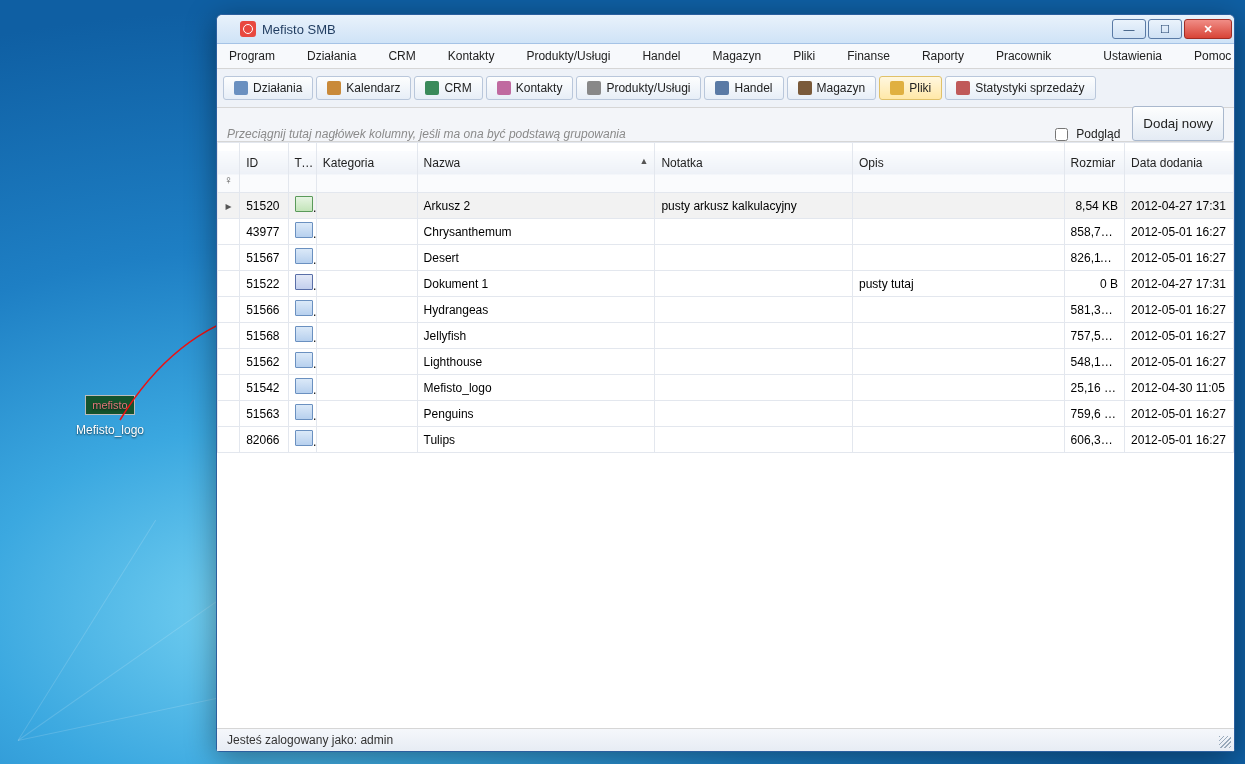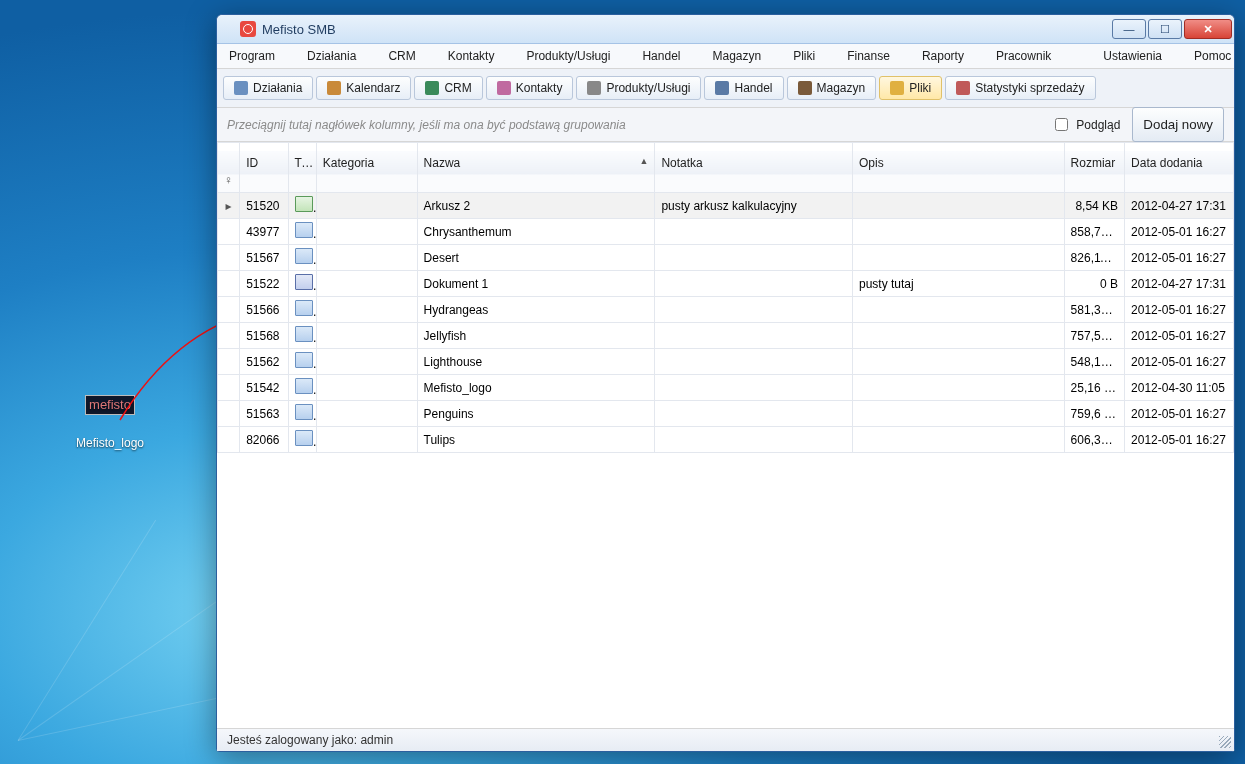--- a/index.html
+++ b/index.html
@@ -4,40 +4,40 @@
 <style>
   html,body{margin:0;padding:0;width:1245px;height:764px;font-family:"Segoe UI",Tahoma,sans-serif;font-size:12px;overflow:hidden}
   body{background:radial-gradient(ellipse 900px 600px at 20% 80%,#74d0f1 0%,#3ba8e0 30%,#1e7fc4 60%,#0f5fa3 100%)}
   
   .ray{position:absolute;background:rgba(255,255,255,.15);transform-origin:left center;pointer-events:none}
   .r1{left:18px;top:740px;width:260px;height:1px;transform:rotate(-35deg)}
   .r2{left:18px;top:740px;width:320px;height:1px;transform:rotate(-12deg)}
   .r3{left:18px;top:740px;width:260px;height:1px;transform:rotate(-58deg)}
   
   .desk-icon{position:absolute;left:75px;top:395px;width:70px;text-align:center;color:#fff;text-shadow:0 1px 2px rgba(0,0,0,.7);cursor:pointer}
-  .desk-icon .box{width:48px;height:18px;margin:0 auto 21px;background:#0f172a;border:1px solid #bbb;color:#d77;font-size:13px;line-height:18px}
+  .desk-icon .box{width:48px;height:18px;margin:0 auto 8px;background:#14532d;border:1px solid #bbb;color:#d77;font-size:11px;line-height:18px}
   
   .arrow{position:absolute;left:110px;top:270px;width:370px;height:160px;pointer-events:none}
   
   .window{position:absolute;left:216px;top:14px;width:1017px;height:736px;background:#fff;border:1px solid #2b5f9e;border-radius:6px 6px 3px 3px;box-shadow:0 6px 30px rgba(0,0,0,.4);display:flex;flex-direction:column}
   .titlebar{height:28px;background:linear-gradient(#e9f2fb,#cfe3f7);border-bottom:1px solid #a5c3e6;border-radius:6px 6px 0 0;display:flex;align-items:center;padding:0 2px 0 23px;color:#1f3b5f}
   .titlebar .ico{width:16px;height:16px;background:#e8483f;border-radius:3px;margin-right:6px;position:relative}
   .titlebar .ico::after{content:"";position:absolute;inset:3px;border:1.5px solid #fff;border-radius:50%}
   .titlebar .ttl{flex:1;font-size:13px}
   .winbtns{display:flex;gap:2px}
   .winbtn{width:32px;height:18px;border:1px solid #5a7aa5;border-radius:3px;background:linear-gradient(#eaf3fc,#cfe1f4);display:flex;align-items:center;justify-content:center;color:#20416c;font-size:11px;cursor:pointer}
   .winbtn.close{width:46px;background:linear-gradient(#f08d86,#d84437);color:#fff;border-color:#a12c24;font-weight:700}
   .menubar{height:24px;display:flex;align-items:center;padding:0 4px;gap:16px;border-bottom:1px solid #d6d6d6;background:#f7f9fc}
   .menubar span{padding:3px 8px;cursor:pointer;border-radius:2px;color:#222}
   .menubar .sep{width:1px;height:14px;background:#ccc;padding:0;margin:0 2px}
   .toolbar{height:32px;display:flex;align-items:center;padding:3px 6px;gap:3px;border-bottom:1px solid #d6d6d6;background:#eef2f8}
   .tbtn{display:flex;align-items:center;gap:5px;padding:4px 10px;border:1px solid #b9c7db;border-radius:3px;background:linear-gradient(#fdfefe,#e7eef7);cursor:pointer;color:#222}
   .tbtn.active{background:linear-gradient(#fff7df,#ffe8a8);border-color:#e0c169}
   .tbtn .ti{width:14px;height:14px}
-  .panel{height:33px;display:flex;align-items:center;padding:0 10px;gap:12px;border-bottom:1px solid #d6d6d6;background:#f3f5f9;color:#8a8a8a;font-style:italic}
+  .panel{height:33px;display:flex;align-items:flex-end;padding:0 10px;gap:12px;border-bottom:1px solid #d6d6d6;background:#f3f5f9;color:#8a8a8a;font-style:italic}
   .panel .spacer{flex:1}
   .chk{display:flex;align-items:center;gap:8px;font-style:normal;color:#222;cursor:pointer}
   .chk input{margin:0}
   .addbtn{padding:9px 10px;border:1px solid #a9b8cd;border-radius:3px;background:linear-gradient(#fdfefe,#e4ebf4);cursor:pointer;font-style:normal;color:#222}
   .grid{flex:1;overflow:auto;background:#fff}
   table{width:100%;border-collapse:collapse;table-layout:fixed}
   th,td{border:1px solid #e3e7ee;padding:3px 6px;text-align:left;white-space:nowrap;overflow:hidden;text-overflow:ellipsis;height:18px}
   th{background:linear-gradient(#fbfcfe,#edf1f7);font-weight:400;color:#222;position:sticky;top:8px;cursor:pointer}
   th .sort{float:right;font-size:9px;color:#555}
   tr.filter td{background:#fafbfd;height:18px}

